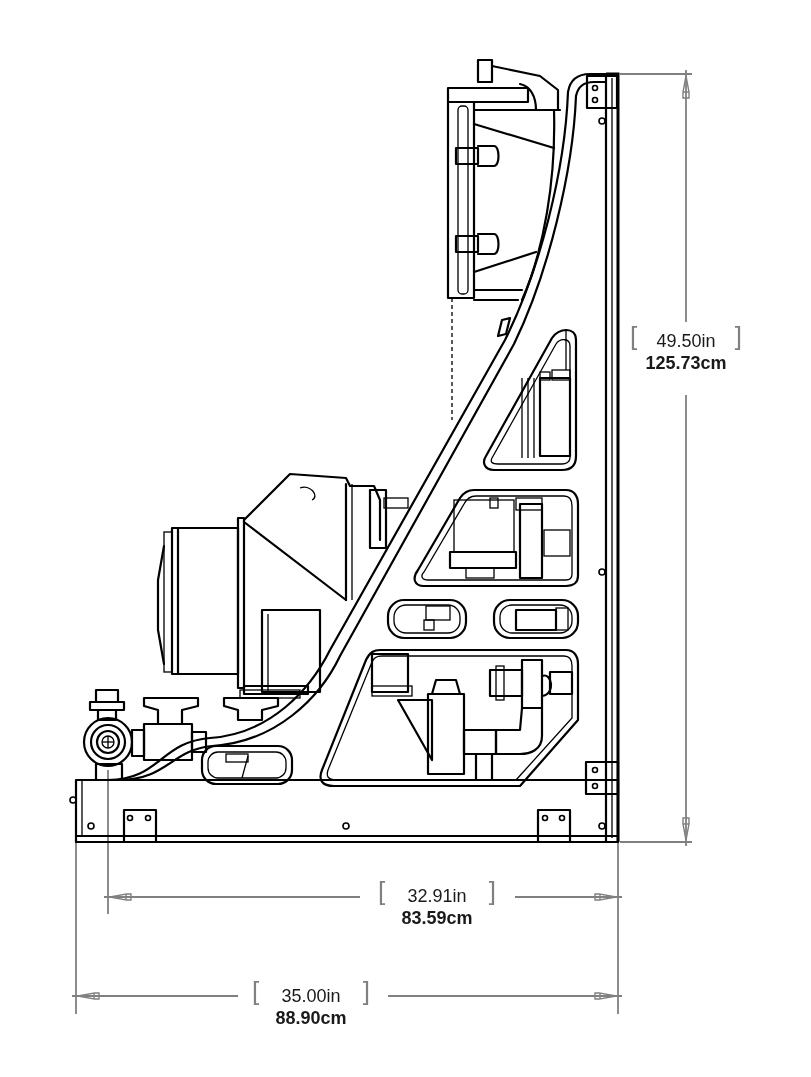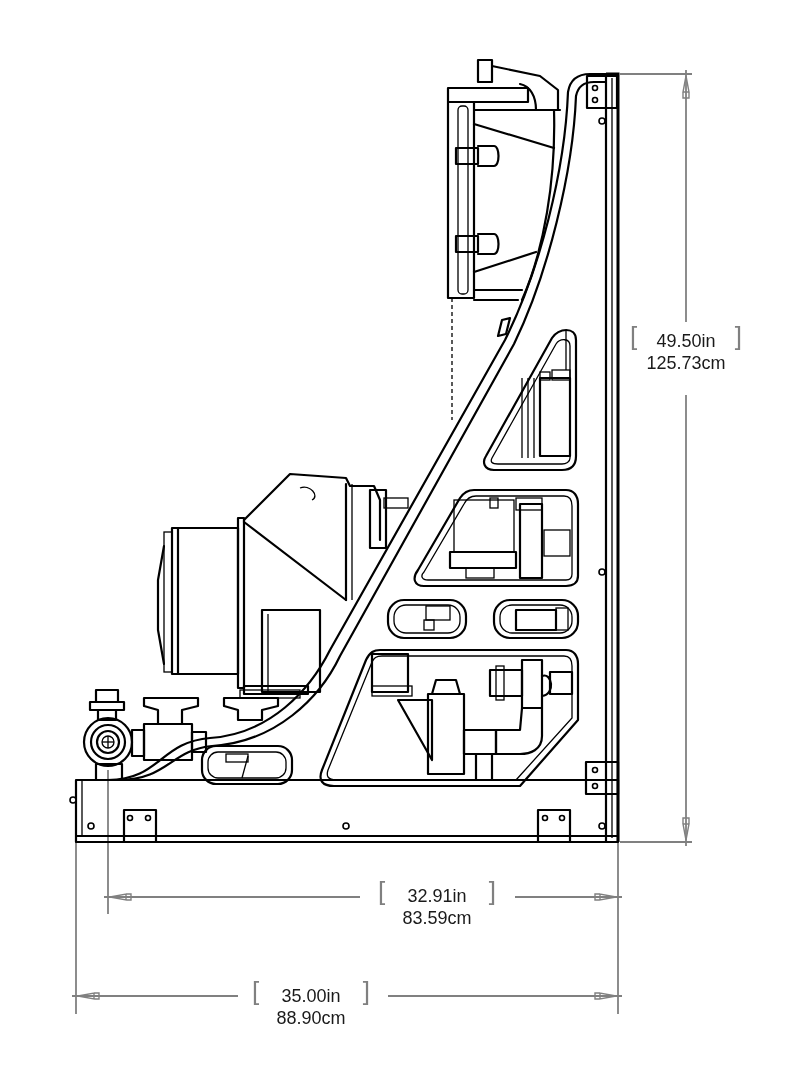--- a/index.html
+++ b/index.html
@@ -6,21 +6,21 @@
     body { width: 811px; height: 1077px; position: relative; overflow: hidden; font-family: "Liberation Sans", sans-serif; }
     #drawing { position: absolute; left: 0; top: 0; width: 811px; height: 1077px; }
     .ln { fill: none; stroke: #000; stroke-width: 2.2; stroke-linejoin: round; stroke-linecap: round; }
     .ln-thin { fill: none; stroke: #000; stroke-width: 1.3; }
     .ln-heavy { fill: none; stroke: #000; stroke-width: 3; }
     .dim { fill: none; stroke: #808080; stroke-width: 1.8; }
     .dim-arrow { fill: none; stroke: #808080; stroke-width: 1.4; }
     .dim-text { position: absolute; text-align: center; color: #1a1a1a; font-size: 18px; line-height: 22px; font-family: "Liberation Sans", sans-serif; }
     .dim-text .bracket { color: #808080; font-size: 26px; font-weight: 300; position: absolute; top: -5px; }
     .dim-text .inch { display: block; }
-    .dim-text .cm { display: block; }
+    .dim-text .cm { display: block; font-weight: bold; }
     .hole { fill: #fff; stroke: #000; stroke-width: 1.6; }
   </style>
 </head>
 <body>
 
 <svg id="drawing" viewBox="0 0 811 1077" xmlns="http://www.w3.org/2000/svg">
 
   <g>
 
     <line class="dim" x1="620" y1="74" x2="692" y2="74"></line>

